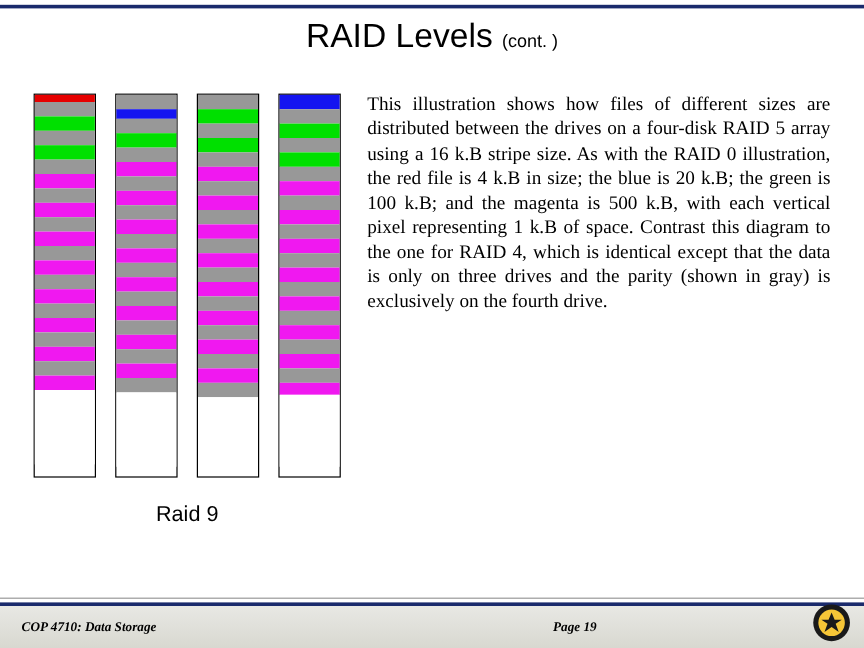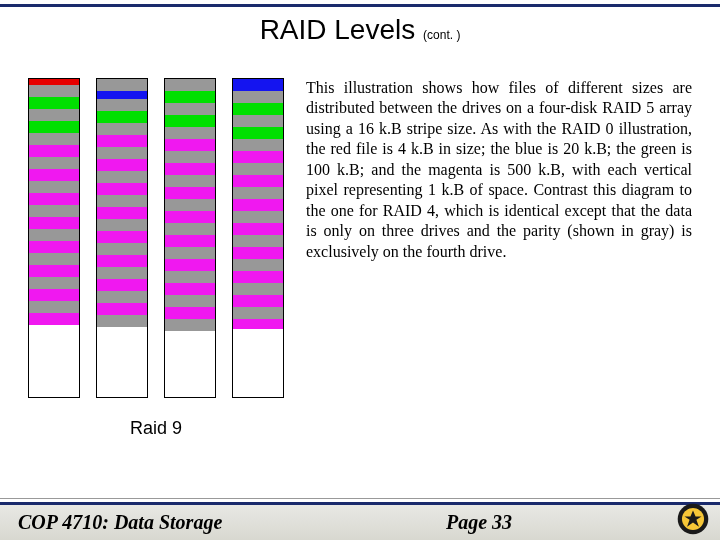--- a/index.html
+++ b/index.html
@@ -17,21 +17,21 @@
     height: 3px;
     background: #1a2a6c;
   }
   .title {
     text-align: center;
     font-size: 28px;
     margin-top: 14px;
     font-weight: normal;
   }
   .title .cont {
-    font-size: 12px;
+    font-size: 15px;
   }
   .content {
     display: flex;
     padding: 32px 28px 0 28px;
     gap: 22px;
   }
   .illustration-wrap {
     display: flex;
     flex-direction: column;
     align-items: center;
@@ -65,21 +65,21 @@
     position: absolute;
     left: 0; right: 0; bottom: 0;
     height: 38px;
     background: linear-gradient(#e8e8e4, #d8d8d0);
     border-top: 3px solid #1a2a6c;
     display: flex;
     align-items: center;
     font-family: "Times New Roman", serif;
     font-style: italic;
     font-weight: bold;
-    font-size: 20px;
+    font-size: 11px;
   }
   .footer-left { margin-left: 18px; width: 220px; }
   .footer-center { flex: 1; text-align: center; }
   .footer-right { margin-right: 58px; text-align: right; width: 200px; }
   .logo {
     position: absolute;
     right: 10px;
     bottom: 4px;
     width: 34px;
     height: 34px;
@@ -203,19 +203,19 @@
         </div>
       </div>
     <div class="caption">Raid 9</div>
   </div>
   <p class="desc">This illustration shows how files of different sizes are distributed between the drives on a four-disk RAID 5 array using a 16 k.B stripe size. As with the RAID 0 illustration, the red file is 4 k.B in size; the blue is 20 k.B; the green is 100 k.B; and the magenta is 500 k.B, with each vertical pixel representing 1 k.B of space. Contrast this diagram to the one for RAID 4, which is identical except that the data is only on three drives and the parity (shown in gray) is exclusively on the fourth drive.</p>
 </div>
 
 <div class="thin-rule"></div>
 <div class="footer-bar">
   <span class="footer-left">COP 4710: Data Storage</span>
-  <span class="footer-center">Page 33</span>
+  <span class="footer-center">Page 19</span>
 </div>
 <svg class="logo" viewBox="0 0 40 40">
   <circle cx="20" cy="20" r="18" fill="#1a1a1a"></circle>
   <circle cx="20" cy="20" r="13" fill="#f6c637"></circle>
   <path d="M20 10 L23 17 L30 17 L24 21 L27 29 L20 24 L13 29 L16 21 L10 17 L17 17 Z" fill="#1a1a1a"></path>
 </svg>
 
 </body></html>

